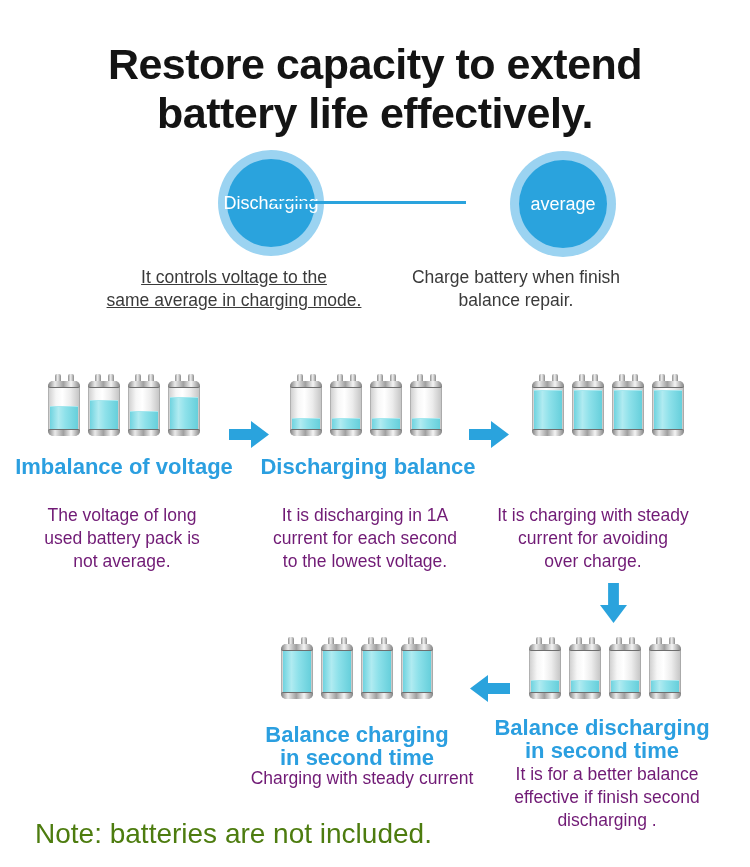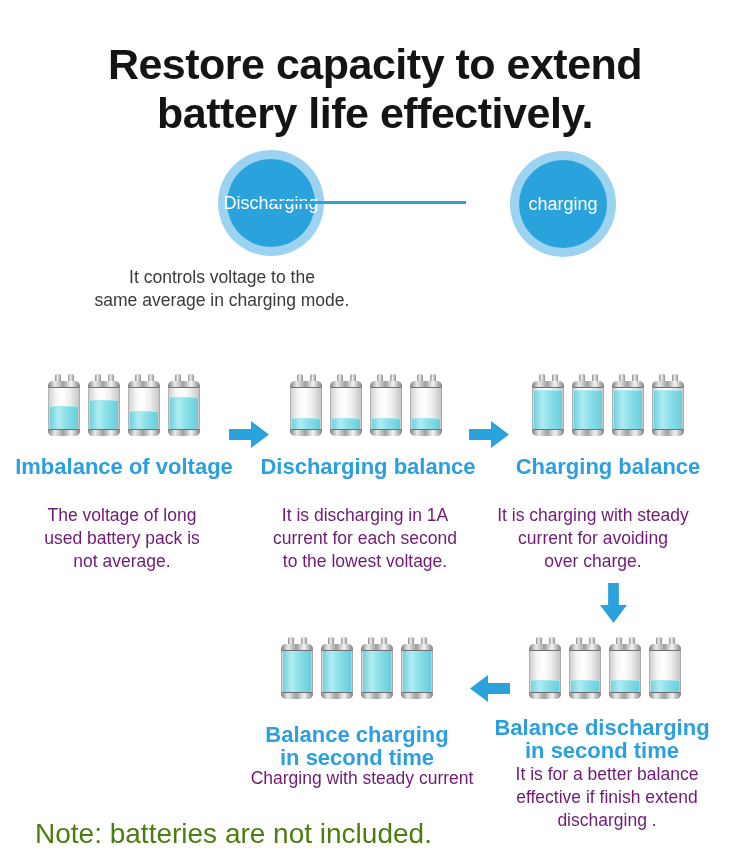--- a/index.html
+++ b/index.html
@@ -14,21 +14,21 @@
   }
   
   .circle{position:absolute;border-radius:50%;background:#9bd3f1;display:flex;align-items:center;justify-content:center;margin-left:48px;}
   .circle-inner{border-radius:50%;background:#2aa3dd;color:#ffffff;display:flex;align-items:center;justify-content:center;font-size:18px;}
   .circle-left{left:170px;top:150px;width:106px;height:106px;}
   .circle-left .circle-inner{width:88px;height:88px;}
   .circle-right{left:462px;top:151px;width:106px;height:106px;}
   .circle-right .circle-inner{width:88px;height:88px;}
   .connector{position:absolute;left:272px;top:201px;width:194px;height:3px;background:#2aa3dd;}
   .caption{position:absolute;text-align:center;font-size:17.5px;color:#3a3a3a;line-height:1.3;white-space:pre-line;}
-  .caption-left{left:52px;top:266px;width:340px;}
+  .caption-left{left:64px;top:266px;width:340px;text-decoration:underline;}
   .caption-right{left:360px;top:266px;width:312px;}
   
   .bat-group{position:absolute;display:flex;gap:8px;}
   .g1{left:48px;top:374px;}
   .g2{left:290px;top:374px;}
   .g3{left:532px;top:374px;}
   .g4{left:281px;top:637px;}
   .g5{left:529px;top:637px;}
   .battery{position:relative;width:32px;height:62px;}
   .posts{position:absolute;top:0;left:0;right:0;height:8px;display:flex;justify-content:center;gap:7px;}
@@ -77,25 +77,27 @@
 <div class="page">
 
   <h1 class="title">Restore capacity to extend
 battery life effectively.</h1>
 
   <div class="circle circle-left">
     <div class="circle-inner">Discharging</div>
   </div>
   <div class="connector"></div>
   <div class="circle circle-right">
-    <div class="circle-inner">charging</div>
+    <div class="circle-inner">average</div>
   </div>
 
   <div class="caption caption-left">It controls voltage to the
 same average in charging mode.</div>
+  <div class="caption caption-right">Charge battery when finish
+balance repair.</div>
 
   <div class="bat-group g1">
       <div class="battery">
         <div class="posts">
           <span class="post"></span>
           <span class="post"></span>
         </div>
         <div class="bbody">
           <div class="fill" style="height:calc((100% - 10px) * 0.53)"></div>
           <div class="cap cap-top"></div>
@@ -226,21 +228,20 @@
         <div class="bbody">
           <div class="fill" style="height:calc((100% - 10px) * 0.88)"></div>
           <div class="cap cap-top"></div>
           <div class="cap cap-bottom"></div>
         </div>
       </div>
     </div>
 
   <div class="stage-label l1">Imbalance of voltage</div>
   <div class="stage-label l2">Discharging balance</div>
-  <div class="stage-label l3">Charging balance</div>
 
   <div class="stage-desc d1">The voltage of long
 used battery pack is
 not average.</div>
   <div class="stage-desc d2">It is discharging in 1A
 current for each second
 to the lowest voltage.</div>
   <div class="stage-desc d3">It is charging with steady
 current for avoiding
 over charge.</div>
@@ -340,18 +341,18 @@
       </div>
     </div>
 
   <div class="stage-label l4">Balance charging
 in second time</div>
   <div class="stage-label l5">Balance discharging
 in second time</div>
 
   <div class="stage-desc d4">Charging with steady current</div>
   <div class="stage-desc d5">It is for a better balance
-effective if finish extend
+effective if finish second
 discharging .</div>
 
   <div class="note">Note: batteries are not included.</div>
 
 </div>
 
 </body></html>

